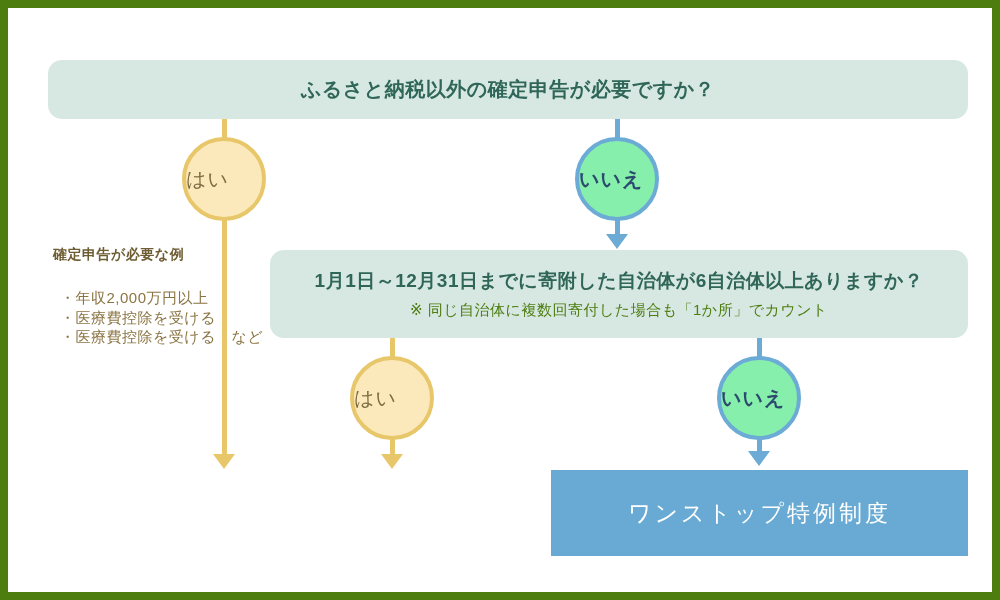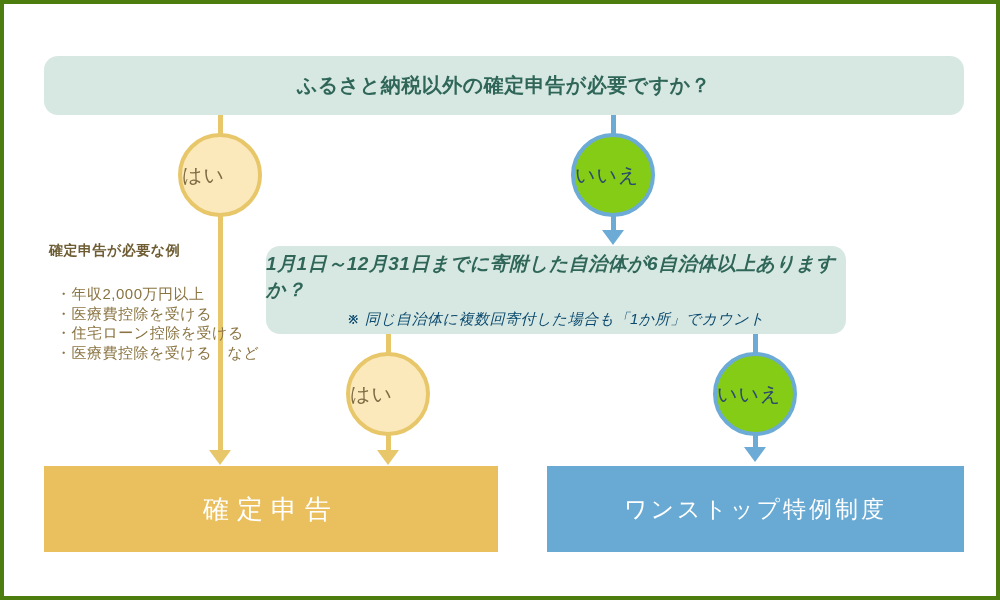--- a/index.html
+++ b/index.html
@@ -5,38 +5,38 @@
   * { margin: 0; padding: 0; box-sizing: border-box; }
   html, body { background: #ffffff; }
   body {
     font-family: "Liberation Sans", "DejaVu Sans", sans-serif;
     width: 1000px; height: 600px;
   }
   .stage {
     position: relative;
     width: 1000px; height: 600px;
     background: #ffffff;
-    border: 4px solid #4d7c0f;
+    border: 8px solid #4d7c0f;
     overflow: hidden;
   }
   
   .banner {
     position: absolute;
     background: #d7e8e3;
     border-radius: 14px;
     display: flex; flex-direction: column;
     align-items: center; justify-content: center;
   }
   .banner-1 { left: 40px; top: 52px; width: 920px; height: 59px; }
-  .banner-2 { left: 262px; top: 242px; width: 580px; height: 88px; gap: 7px; font-style: italic; }
+  .banner-2 { left: 262px; top: 242px; width: 698px; height: 88px; gap: 7px; }
   .q-main {
     color: #2f6657; font-weight: bold; font-size: 20px; letter-spacing: 0.5px;
   }
   .banner-2 .q-main { font-size: 19px; }
-  .q-sub { color: #0c4a6e; font-size: 15px; letter-spacing: 0.5px; }
+  .q-sub { color: #4d7c0f; font-size: 15px; letter-spacing: 0.5px; }
   
   .vline { position: absolute; width: 5px; }
   .vline.yellow { background: #e8c76b; }
   .vline.blue   { background: #6babd6; }
   .arrowhead {
     position: absolute; width: 0; height: 0;
     border-left: 11px solid transparent;
     border-right: 11px solid transparent;
   }
   .arrowhead.yellow { border-top: 15px solid #e8c76b; }
@@ -46,21 +46,21 @@
     position: absolute;
     width: 84px; height: 84px;
     border-radius: 50%;
     display: flex; align-items: center; 
     font-size: 20px; letter-spacing: 1px;
   }
   .circle.yes {
     background: #fbe9bb; border: 4px solid #e8c76b; color: #7e6c44;
   }
   .circle.no {
-    background: #84cc16; border: 4px solid #6babd6; color: #2c4a6e;
+    background: #86efac; border: 4px solid #6babd6; color: #2c4a6e; font-weight: bold;
   }
   
   .side-note { position: absolute; left: 45px; top: 238px; width: 215px; }
   .side-note .note-title {
     color: #6e5d33; font-weight: bold; font-size: 14px; margin-bottom: 24px;
     letter-spacing: 0.5px;
   }
   .side-note .note-item {
     color: #8a7442; font-size: 15px; line-height: 19.5px;
     padding-left: 7px; letter-spacing: 0.5px;
@@ -106,36 +106,32 @@
     <span>はい</span>
   </div>
   <div class="circle no" style="left:567px; top:129px;">
     <span>いいえ</span>
   </div>
 
   <div class="side-note">
     <div class="note-title">確定申告が必要な例</div>
     <div class="note-item">・年収2,000万円以上</div>
     <div class="note-item">・医療費控除を受ける</div>
-    <div class="note-item">・住宅ローン控除を受ける</div>
     <div class="note-item">・医療費控除を受ける　など</div>
   </div>
 
   <div class="banner banner-2">
     <div class="q-main">1月1日～12月31日までに寄附した自治体が6自治体以上ありますか？</div>
     <div class="q-sub">※ 同じ自治体に複数回寄付した場合も「1か所」でカウント</div>
   </div>
 
   <div class="circle yes" style="left:342px; top:348px;">
     <span>はい</span>
   </div>
   <div class="circle no" style="left:709px; top:348px;">
     <span>いいえ</span>
   </div>
 
-  <div class="result-box result-yellow">
-    <div>確定申告</div>
-  </div>
   <div class="result-box result-blue">
     <div>ワンストップ特例制度</div>
   </div>
 
 </div>
 
 </body></html>

